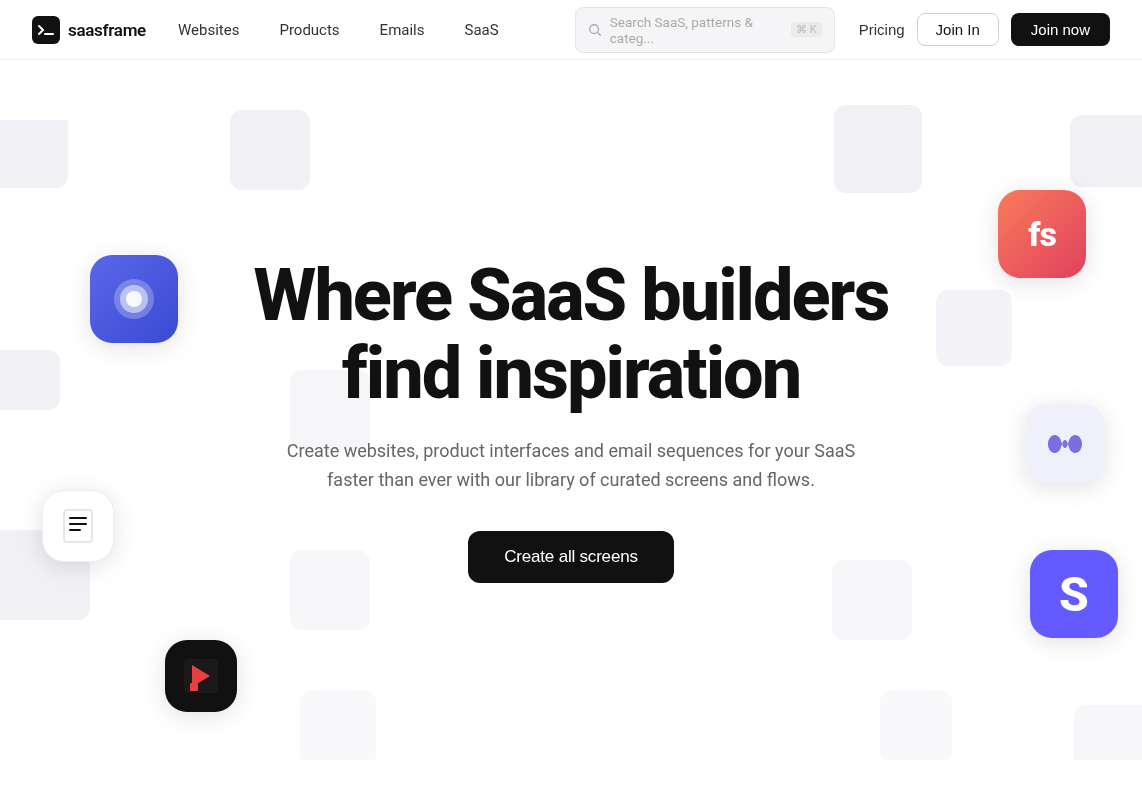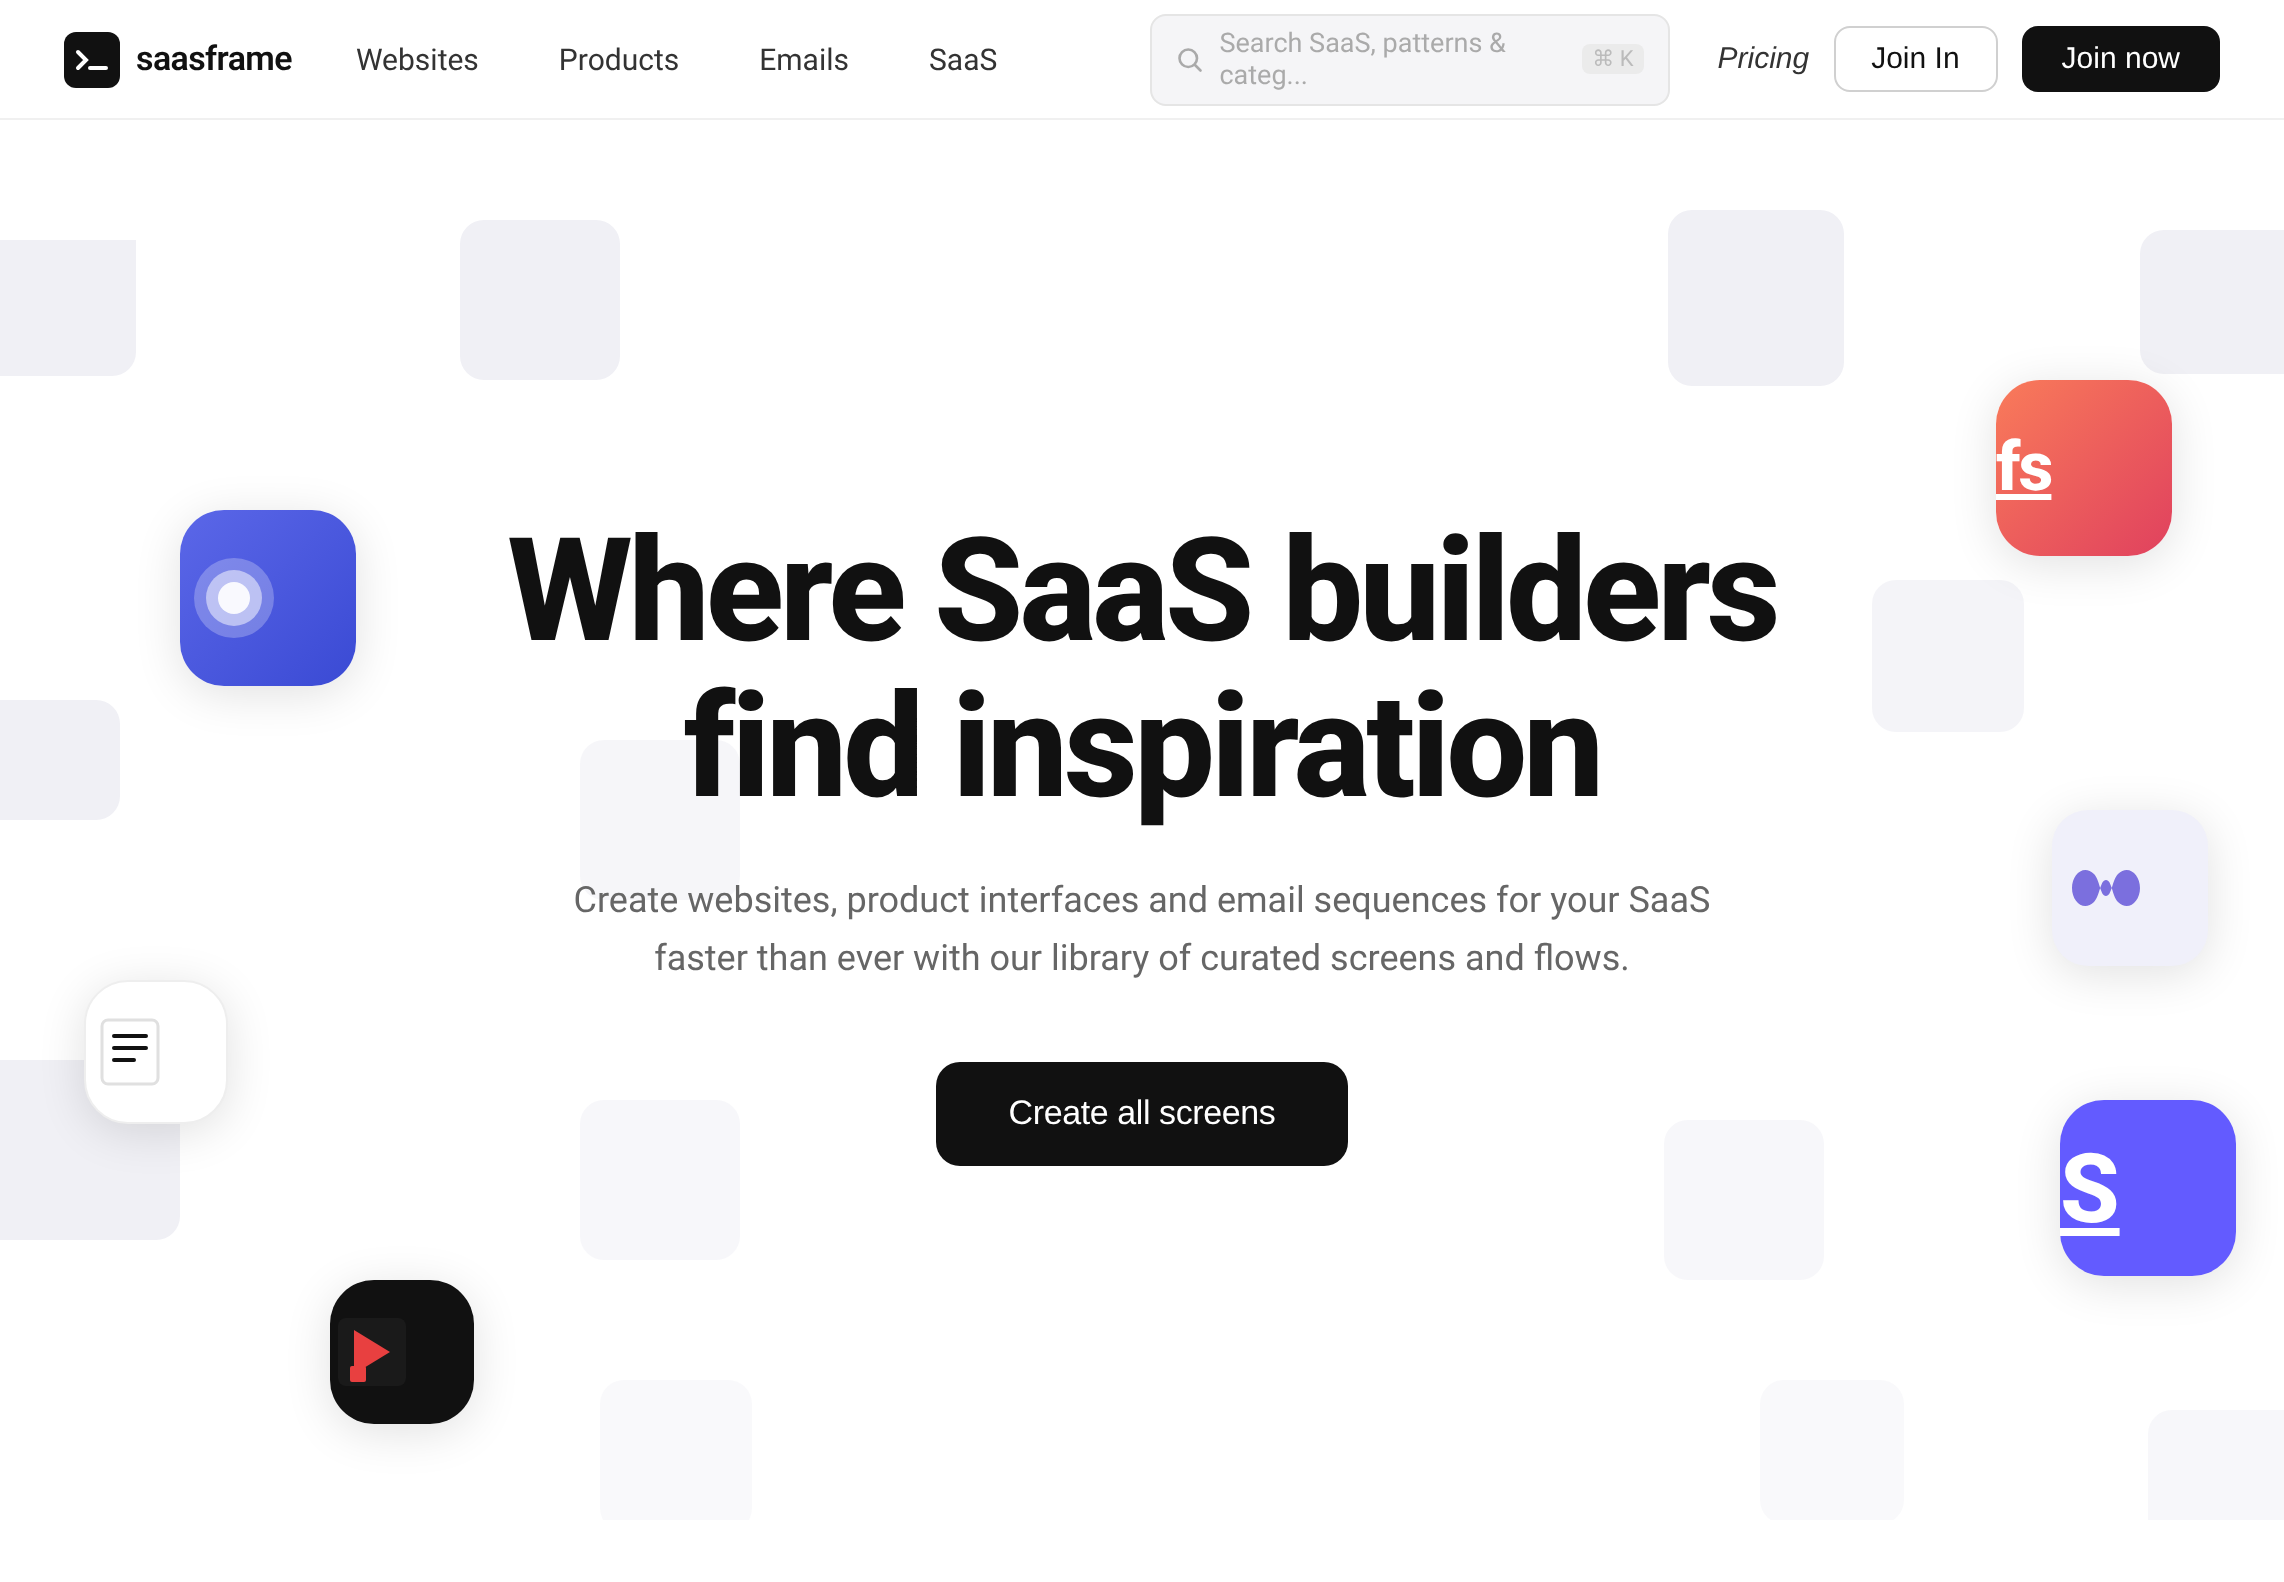--- a/index.html
+++ b/index.html
@@ -85,21 +85,20 @@
       align-items: center;
       gap: 12px;
       margin-left: 24px;
     }
     .btn-pricing {
       font-size: 15px;
       color: #333;
       background: none;
       border: none;
       cursor: pointer;
-      font-style: italic;
     }
     .btn-signin {
       font-size: 15px;
       color: #111;
       background: none;
       border: 1px solid #d0d0d0;
       border-radius: 8px;
       padding: 7px 18px;
       cursor: pointer;
     }
@@ -143,26 +142,25 @@
     .floating-icons {
       position: absolute;
       inset: 0;
       pointer-events: none;
     }
     .app-icon {
       position: absolute;
       border-radius: 22px;
       display: flex;
       align-items: center;
-      justify-content: flex-start;
+      justify-content: center;
       font-weight: 800;
       font-size: 28px;
       color: #fff;
       box-shadow: 0 4px 24px rgba(0,0,0,0.12);
-      text-decoration: underline;
     }
     .icon-linear {
       width: 88px; height: 88px;
       background: linear-gradient(135deg, #5b67e8 0%, #3a4ad4 100%);
       left: 90px; top: 195px;
     }
     .icon-notion {
       width: 72px; height: 72px;
       background: #fff;
       border: 1.5px solid #eee;

